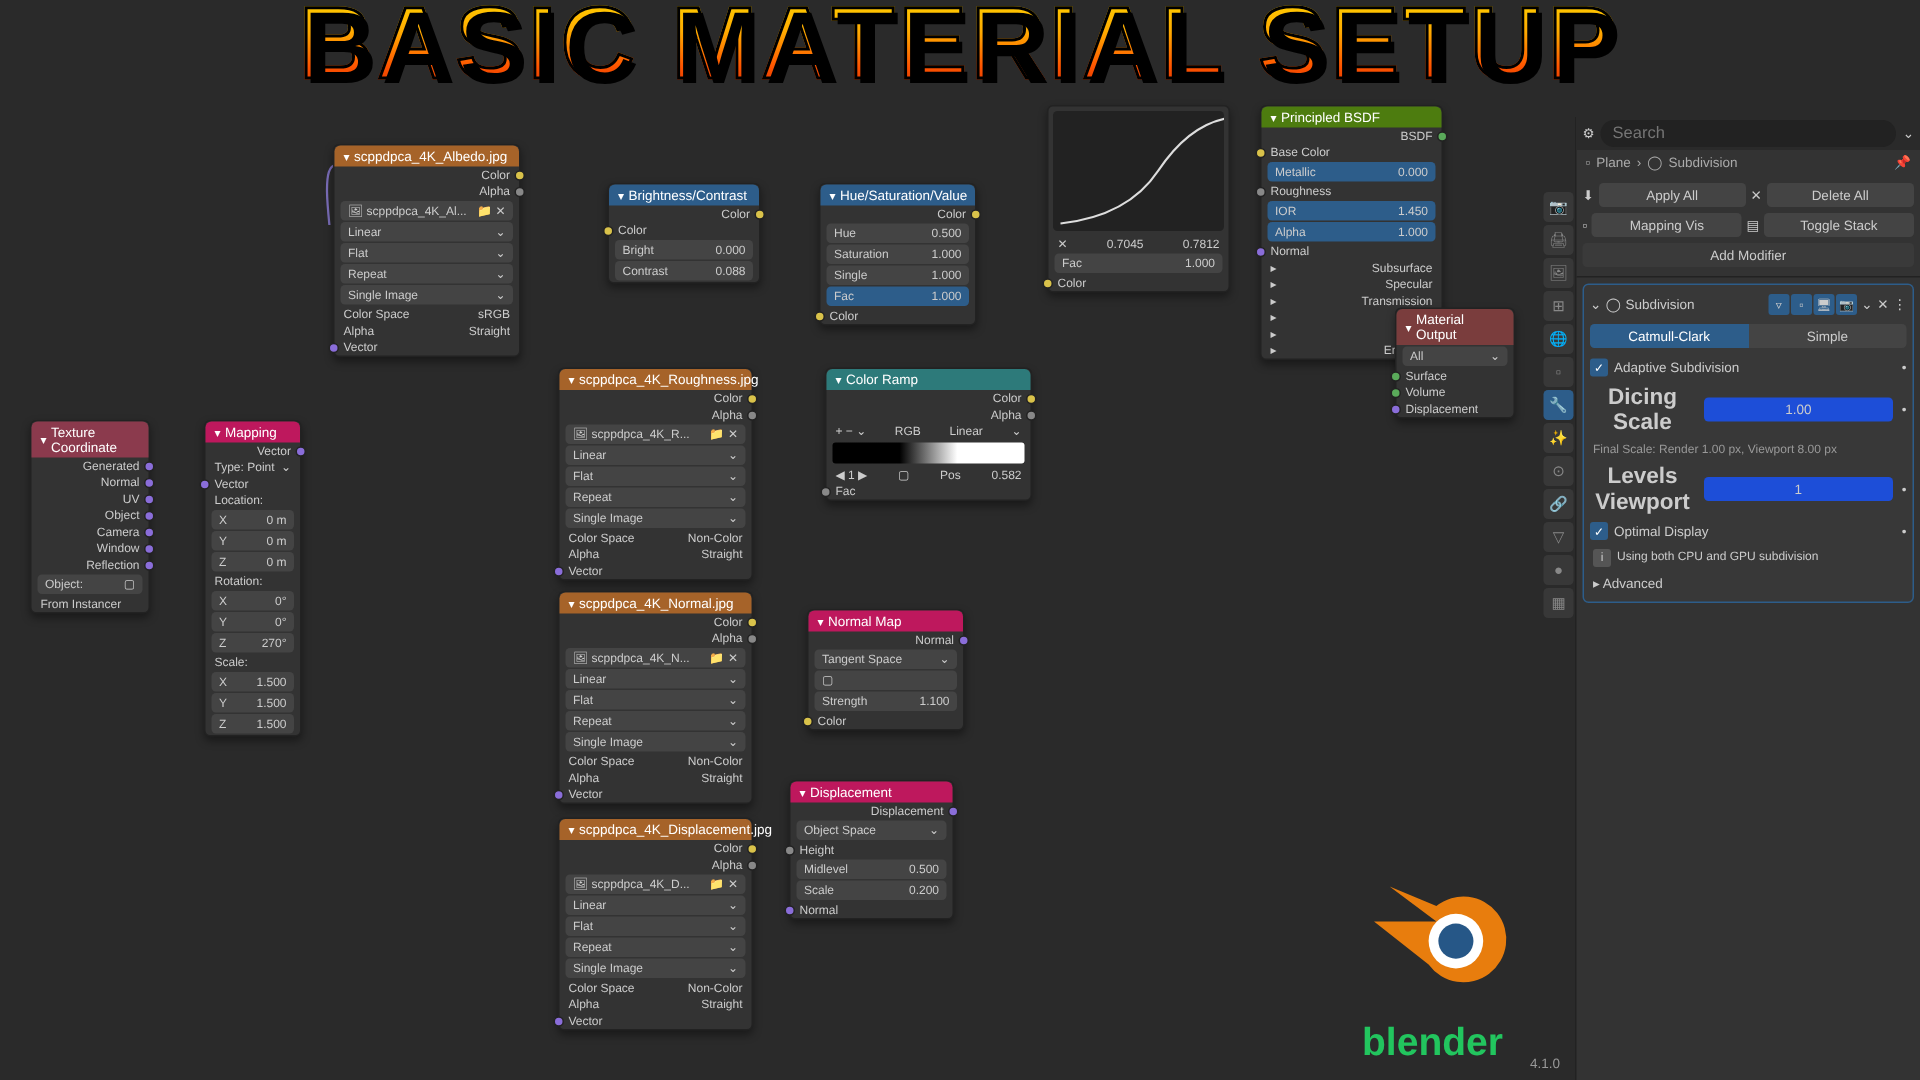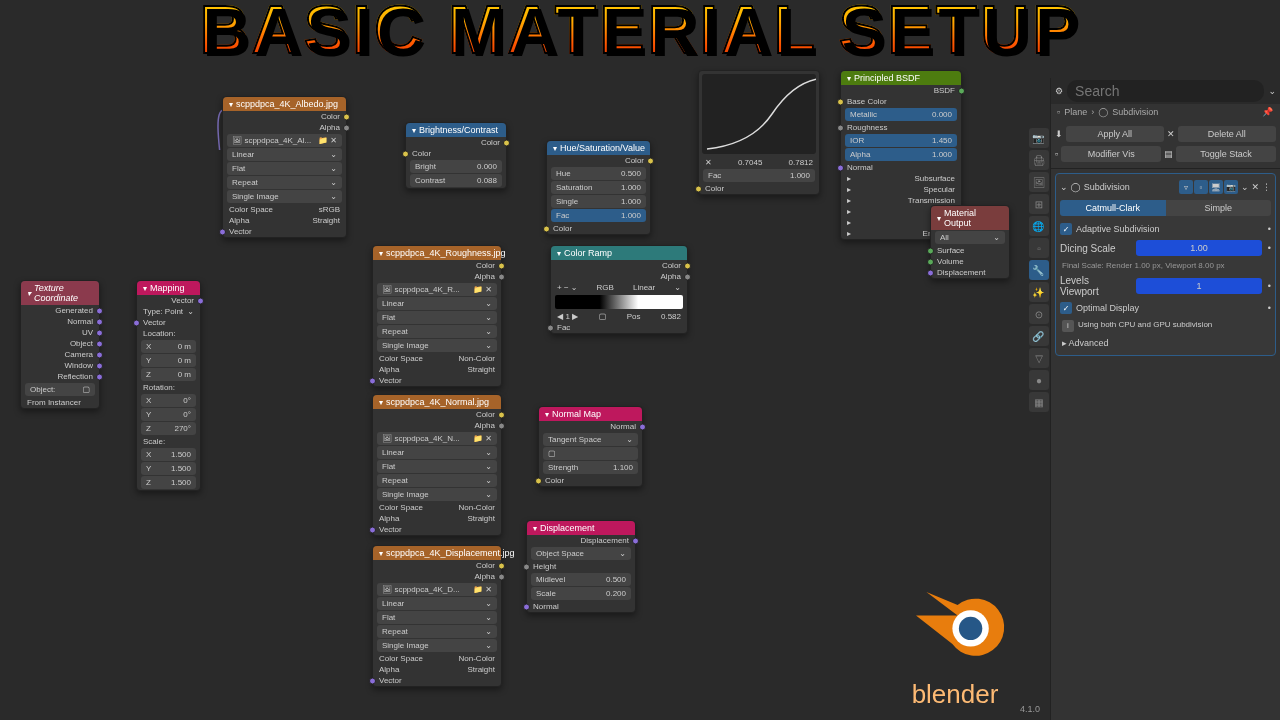--- a/index.html
+++ b/index.html
@@ -8,21 +8,21 @@
 
 .title-overlay { position:absolute; top:-10px; left:0; right:0; text-align:center; z-index:100; }
 .title-overlay span { font-size:68px; font-weight:900; font-family:Impact,"Arial Black",sans-serif; letter-spacing:3px;
   background:linear-gradient(to bottom,#ffdd00 0%,#ffaa00 40%,#ff5500 70%,#cc2200 100%);
   -webkit-background-clip:text; background-clip:text; -webkit-text-fill-color:transparent;
   -webkit-text-stroke:2px #000; text-shadow:3px 3px 0 #000; }
 
 .node { position:absolute; background:#333; border:1px solid #222; border-radius:4px; font-size:9px; color:#ccc; box-shadow:0 3px 6px rgba(0,0,0,0.4); }
 .node-hdr { padding:2px 6px; border-radius:4px 4px 0 0; font-size:9px; color:#fff; display:flex; align-items:center; gap:3px; }
 .node-hdr::before { content:"▾"; font-size:8px; }
-.hdr-red { background:#8b3a4d;font-style:italic; }
+.hdr-red { background:#8b3a4d; }
 .hdr-purple { background:#be185d; }
 .hdr-orange { background:#a66329; }
 .hdr-blue { background:#2d5d8a; }
 .hdr-teal { background:#2d7a7a; }
 .hdr-green { background:#4d7c0f; }
 .hdr-darkred { background:#7a3d3d; }
 .row { display:flex; justify-content:space-between; align-items:center; padding:1px 6px; font-size:8px; position:relative; }
 .row-r { justify-content:flex-end; }
 .field { background:#444; border-radius:3px; margin:1px 4px; padding:2px 5px; font-size:8px; display:flex; justify-content:space-between; }
 .field.blue { background:#2d5d8a; }
@@ -50,33 +50,33 @@
 .p-mod-icons { display:flex; gap:1px; margin-left:auto; }
 .p-mod-icons span { width:14px; height:14px; background:#2d5d8a; border-radius:2px; font-size:8px; display:flex; align-items:center; justify-content:center; }
 .p-tab { display:flex; margin:4px 0; }
 .p-tab div { flex:1; padding:3px 0; text-align:center; background:#444; font-size:9px; cursor:pointer; }
 .p-tab div:first-child { border-radius:3px 0 0 3px; }
 .p-tab div:last-child { border-radius:0 3px 3px 0; }
 .p-tab div.active { background:#2d5d8a; color:#fff; }
 .p-check { display:flex; align-items:center; justify-content:center; gap:4px; padding:3px 0; font-size:9px; }
 .p-check .cb { width:12px; height:12px; background:#2d5d8a; border-radius:2px; display:flex; align-items:center; justify-content:center; color:#fff; font-size:8px; }
 .p-slide { display:flex; align-items:center; gap:6px; padding:2px 0; }
-.p-slide .lbl { width:70px; text-align:left; font-size:10px; }
+.p-slide .lbl { width:70px; text-align:center; font-size:15px;font-weight:bold; }
 .p-slide .val { flex:1; background:#1d4ed8; border-radius:3px; padding:3px 0; text-align:center; font-size:9px; }
 .p-note { font-size:8px; color:#999; padding:3px 2px; }
 .p-info { display:flex; gap:4px; align-items:flex-start; padding:3px 2px; font-size:8px; }
 .p-info .i { width:12px; height:12px; background:#555; border-radius:2px; text-align:center; line-height:12px; flex-shrink:0; }
 .p-adv { padding:3px 2px; font-size:9px; cursor:pointer; }
 .search { display:flex; gap:4px; align-items:center; padding:2px 4px; background:#2a2a2a; }
-.search input { flex:1; background:#222; border:none; border-radius:10px; padding:3px 8px; color:#888; font-size:14px; }
+.search input { flex:1; background:#222; border:none; border-radius:10px; padding:3px 8px; color:#888; font-size:11px; }
 .bc { padding:3px 6px; display:flex; gap:4px; align-items:center; color:#aaa; font-size:9px; }
 
 .logo-wrap { position:absolute; right:260px; bottom:10px; text-align:center; z-index:5; }
 .logo-svg { width:130px; height:130px; }
-.logo-txt { font-size:26px; color:#fdba74; font-weight:400; font-family:Arial; margin-top:-8px; }
+.logo-txt { font-size:26px; color:#22c55e; font-weight:700; font-family:Arial; margin-top:-8px; }
 .version { position:absolute; right:240px; bottom:6px; font-size:9px; color:#999; z-index:5; }
 </style>
 </head>
 <body>
 
 <div class="canvas">
 
 <svg class="wires">
   <path d="M 98 320 C 120 320 120 310 138 310" stroke="#7a6db8" stroke-width="1.5" fill="none"></path>
   <path d="M 198 294 C 260 294 200 110 224 110" stroke="#7a6db8" stroke-width="1.5" fill="none"></path>
@@ -243,21 +243,21 @@
   <div class="field">
         <span>Bright</span>
         <span>0.000</span>
       </div>
   <div class="field">
         <span>Contrast</span>
         <span>0.088</span>
       </div>
 </div>
 
-<div class="node" style="left:546px; top:122px; width:105px;margin-top:18px;">
+<div class="node" style="left:546px; top:122px; width:105px;">
   <div class="node-hdr hdr-blue">Hue/Saturation/Value</div>
   <div class="row row-r">
         <span>Color</span>
         <span class="sock-o sock-yellow"></span>
       </div>
   <div class="field">
         <span>Hue</span>
         <span>0.500</span>
       </div>
   <div class="field">
@@ -557,24 +557,27 @@
   </div>
   <div class="p-top">
     <div class="p-row">
       <span>⬇</span>
       <div class="p-btn">Apply All</div>
       <span>✕</span>
       <div class="p-btn">Delete All</div>
     </div>
     <div class="p-row">
       <span>▫</span>
-      <div class="p-btn">Modifier Vis</div>
+      <div class="p-btn">Mapping Vis</div>
       <span>▤</span>
       <div class="p-btn">Toggle Stack</div>
     </div>
+    <div class="p-row">
+        <div class="p-btn wide">Add Modifier</div>
+      </div>
   </div>
   <div class="p-mod">
     <div class="p-mod-hdr">
       <span>⌄</span>
       <span>◯</span>
       <span>Subdivision</span>
       <div class="p-mod-icons">
         <span>▿</span>
         <span>▫</span>
         <span>🖥</span>

